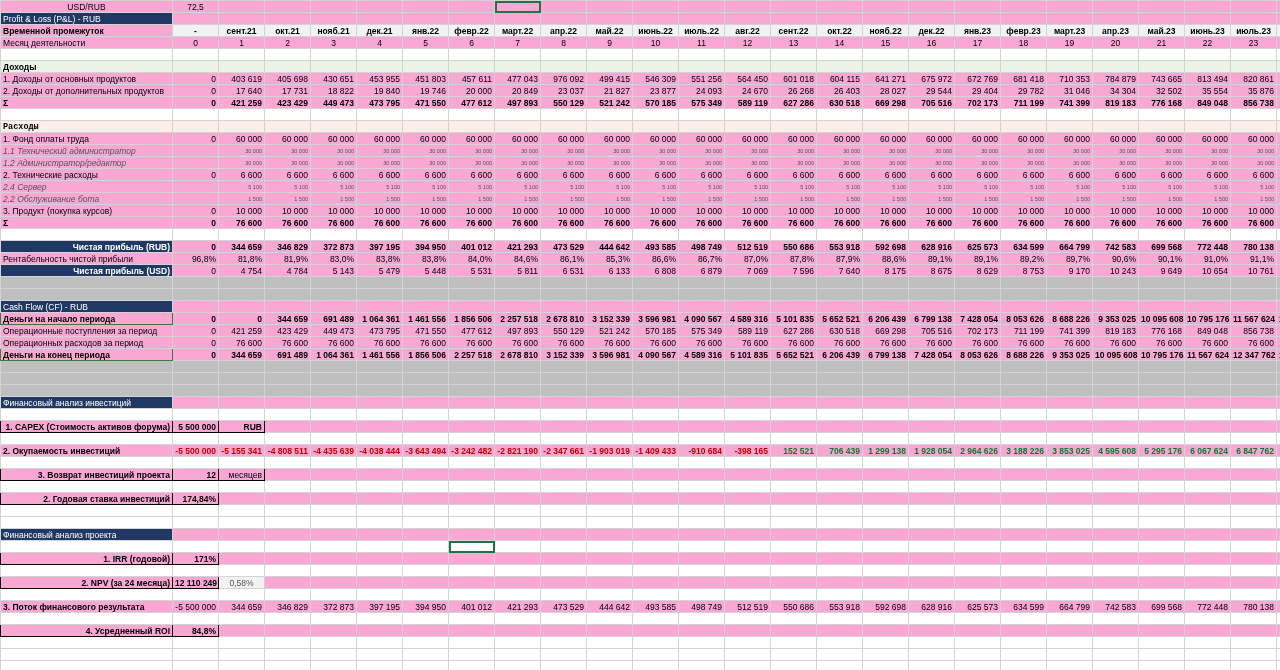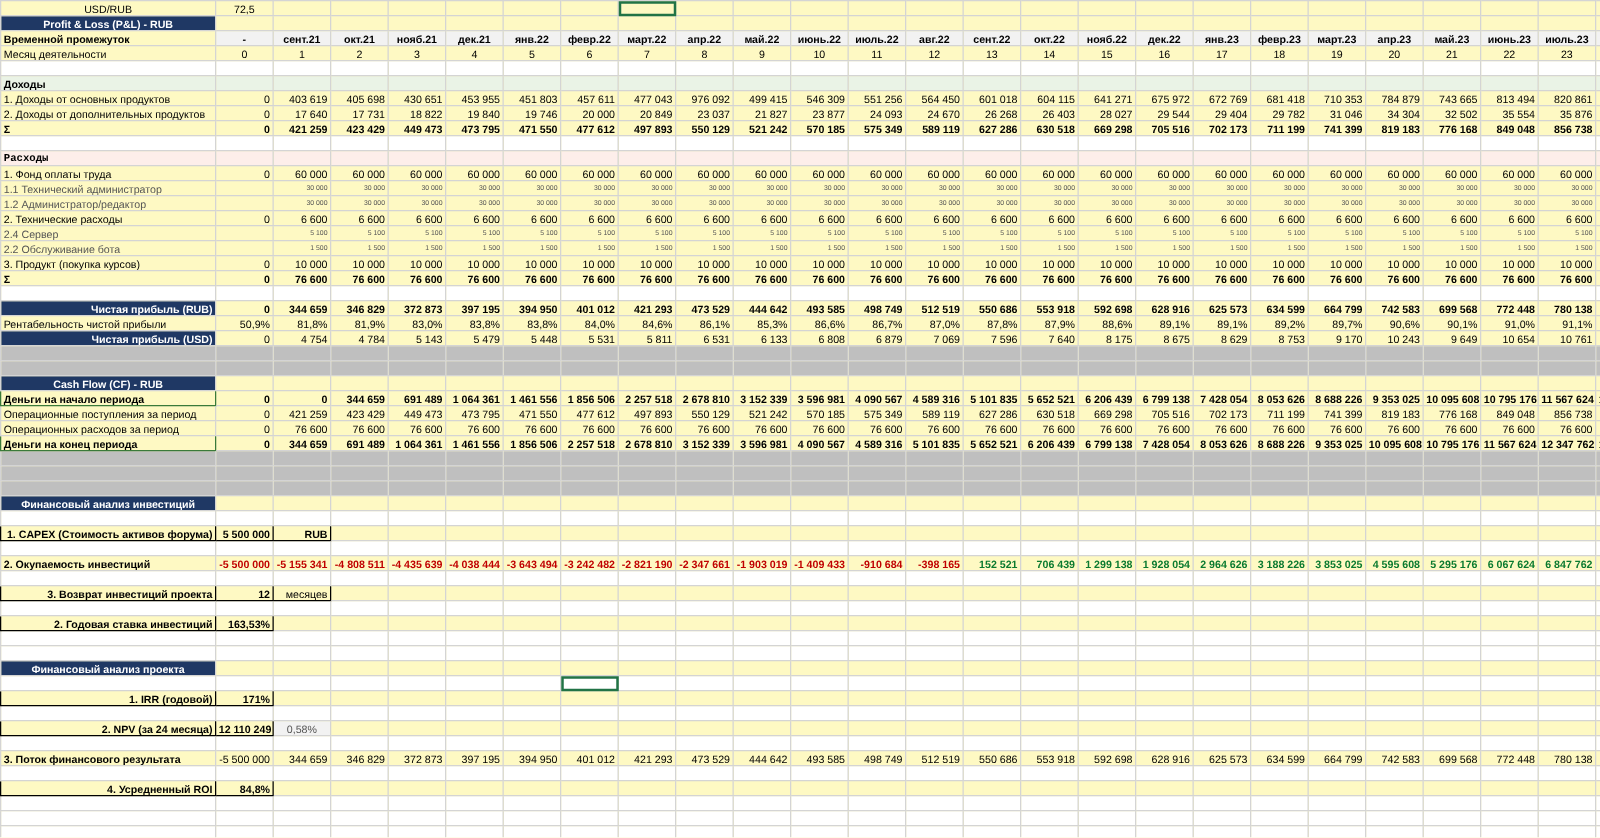--- a/index.html
+++ b/index.html
@@ -1,51 +1,51 @@
 <!DOCTYPE html>
 <html><head>
 <meta charset="utf-8">
 <style>
   html,body{margin:0;padding:0;background:#fff;}
   body{font-family:"Liberation Sans", sans-serif; font-size:9px; color:#000;}
-  #sheet{width:1280px;height:670px;position:relative;overflow:hidden;background:#fef9c3;}
+  #sheet{width:1280px;height:670px;position:relative;overflow:hidden;background:#f9a8d4;}
   table.grid{border-collapse:collapse;table-layout:fixed;width:1280px;}
   table.grid td{
     border:1px solid #d4d4d4;
     height:11px;
     padding:0 2px;
     overflow:hidden;
     white-space:nowrap;
     font-size:8.5px;
     line-height:10px;
   }
   .c-label{width:172px;}
   .c-num{width:46px;}
   .num{text-align:right;}
   .ctr{text-align:center;}
   .lft{text-align:left;}
   .b{font-weight:bold;}
-  .hdr-navy{background:#1f3864;color:#fff;font-weight:bold;text-align:center;}
+  .hdr-navy{background:#1f3864;color:#fff;font-weight:normal;}
   .hdr-navy-l{background:#1f3864;color:#fff;font-weight:bold;text-align:right;padding-left:4px;}
   .grey-row td{background:#bfbfbf;border:1px solid #bfbfbf;}
   .white-row td{background:#fff;border:1px solid #fff;}
   .lightgreen{background:#eaf3e6;margin-top:10px;}
   .lightpink{background:#fdeeea;font-family:Liberation Mono, monospace;}
   .lightgrey{background:#f2f2f2;}
   .sum-row td{font-weight:bold;}
   .tiny{font-size:5.5px;color:#555;line-height:8px;}
   .tiny .num{font-size:5.5px;}
   .green{color:#0a7a2f;}
   .red{color:#c00000;}
   .boxed{border:1px solid #000 !important;text-align:right;}
   .greenborder{border:1px solid #3a7a3a !important;}
   .selbox{outline:2px solid #217346; outline-offset:-2px;}
   .topcell{border:1px solid #000;}
   .leftpad{padding-left:5px;}
-  .leftpad2{padding-left:10px;}
+  .leftpad2{padding-left:10px;font-style:italic;}
   .row-head td{font-weight:bold;margin-top:28px;}
 </style>
 </head>
 <body>
 
 <div id="sheet">
 <table class="grid">
   <colgroup>
     <col class="c-label">
     <col span="25" class="c-num">
@@ -634,21 +634,21 @@
           <td class="num b">634 599</td>
           <td class="num b">664 799</td>
           <td class="num b">742 583</td>
           <td class="num b">699 568</td>
           <td class="num b">772 448</td>
           <td class="num b">780 138</td>
           <td class="num b">800 642</td>
         </tr>
         <tr>
           <td class="lft ">Рентабельность чистой прибыли</td>
-          <td class="num ">50,9%</td>
+          <td class="num ">96,8%</td>
           <td class="num ">81,8%</td>
           <td class="num ">81,9%</td>
           <td class="num ">83,0%</td>
           <td class="num ">83,8%</td>
           <td class="num ">83,8%</td>
           <td class="num ">84,0%</td>
           <td class="num ">84,6%</td>
           <td class="num ">86,1%</td>
           <td class="num ">85,3%</td>
           <td class="num ">86,6%</td>
@@ -1194,21 +1194,21 @@
           <td></td>
           <td></td>
           <td></td>
           <td></td>
           <td></td>
           <td></td>
           <td></td>
         </tr>
         <tr>
           <td class="lft b boxed">2. Годовая ставка инвестиций</td>
-          <td class="ctr b boxed">163,53%</td>
+          <td class="ctr b boxed">174,84%</td>
           <td></td>
           <td></td>
           <td></td>
           <td></td>
           <td></td>
           <td></td>
           <td></td>
           <td></td>
           <td></td>
           <td></td>

